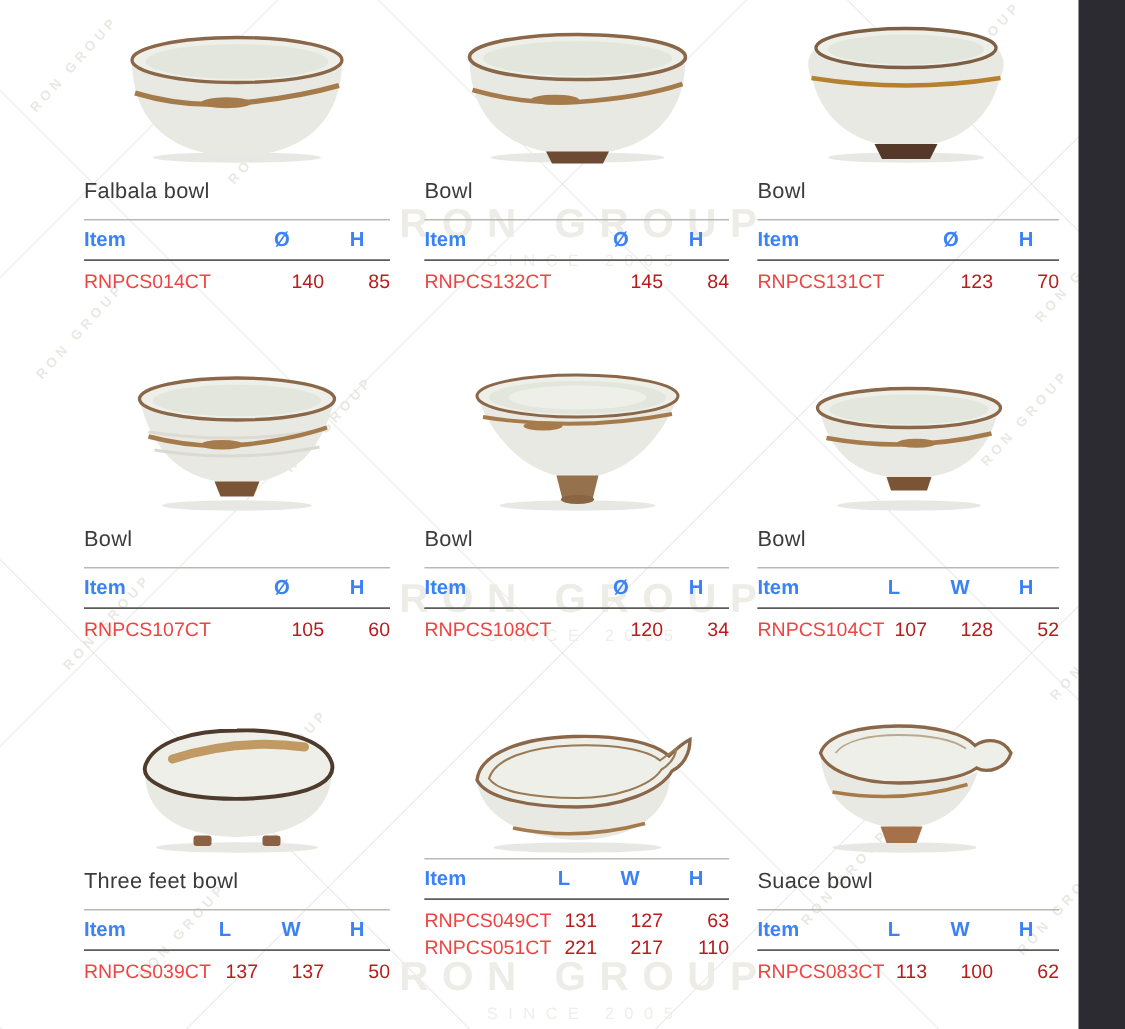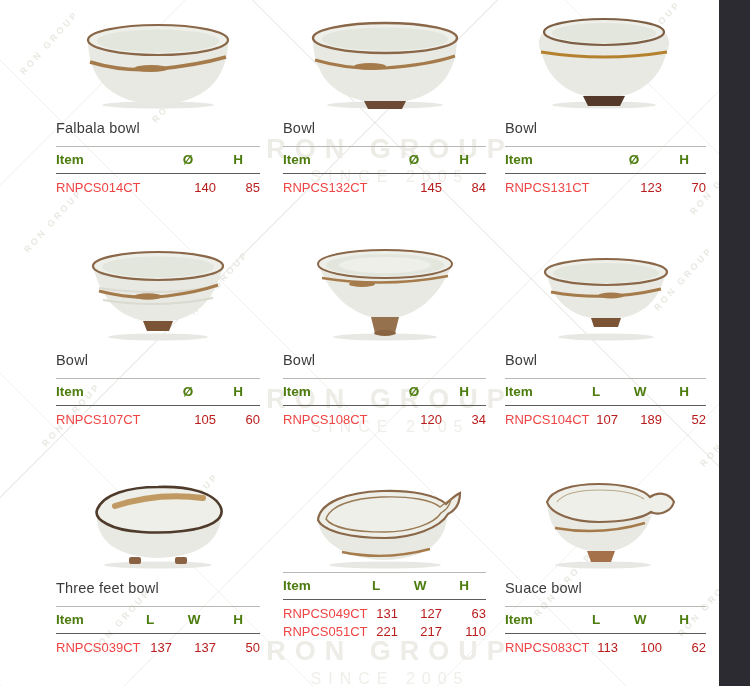--- a/index.html
+++ b/index.html
@@ -16,21 +16,21 @@
     background:
       repeating-linear-gradient(45deg, rgba(185,183,175,0.22) 0 1px, transparent 1px 221px),
       repeating-linear-gradient(-45deg, rgba(185,183,175,0.22) 0 1px, transparent 1px 221px);
   }
   
   .wm-big{
     position:absolute;left:215px;width:350px;text-align:center;
     color:#edece6;pointer-events:none;user-select:none;
   }
   .wm-big .brand{font-size:27px;font-weight:bold;letter-spacing:9px;line-height:1;white-space:nowrap;}
-  .wm-big .since{font-size:16px;font-weight:normal;letter-spacing:7px;margin-top:5px;color:#efeee9;}
+  .wm-big .since{font-size:11px;font-weight:normal;letter-spacing:7px;margin-top:5px;color:#efeee9;}
   .wm-big.pos1{top:136px}
   .wm-big.pos2{top:386px}
   .wm-big.pos3{top:638px}
   .wm-small{
     position:absolute;font-size:9px;font-weight:bold;letter-spacing:3px;
     color:#e9e8e2;transform:rotate(-48deg);transform-origin:left top;
     white-space:nowrap;pointer-events:none;user-select:none;
   }
   
   .grid{
@@ -44,21 +44,21 @@
   .figure{height:112px;display:flex;align-items:flex-end;justify-content:center;}
   .figure svg{display:block;}
   .title{
     margin:8px 0 10px;font-size:14.5px;font-weight:400;color:#3b3b3b;letter-spacing:.2px;
   }
   table.spec{
     width:100%;border-collapse:collapse;table-layout:fixed;
     border-top:1px solid #b9b9b4;
   }
   table.spec th{
-    font-size:13.5px;font-weight:bold;color:#4d7c0f;text-align:left;
+    font-size:13.5px;font-weight:bold;color:#3b82f6;text-align:left;
     padding:5px 0 6px;border-bottom:1.5px solid #5c5c5a;
   }
   table.spec th.num{text-align:center;width:44px;}
   table.spec th.num.dia{width:56px;}
   table.spec td{
     font-size:13px;color:#ef4444;padding:6px 0 1px;text-align:left;
     white-space:nowrap;
   }
   table.spec td.num{text-align:right;color:#b91c1c;}
   table.spec.multi td{padding:2px 0 1px;}
@@ -275,21 +275,21 @@
               <th>Item</th>
               <th class="num">L</th>
               <th class="num">W</th>
               <th class="num">H</th>
             </tr>
           </thead>
       <tbody>
             <tr>
               <td>RNPCS104CT</td>
               <td class="num">107</td>
-              <td class="num">189</td>
+              <td class="num">128</td>
               <td class="num">52</td>
             </tr>
           </tbody>
     </table>
   </section>
       <section class="cell c0">
     <div class="figure">
       <svg class="bowl" width="190" height="110" viewBox="0 0 190 110">
             <ellipse cx="95" cy="103" rx="54" ry="3.5" fill="#e7e7e3"></ellipse>
             <path d="M34,50 C32,76 50,95 95,96 C140,95 160,76 158,48 C150,64 120,70 95,70 C65,70 45,64 34,50 Z" fill="#e8e9e2"></path>

